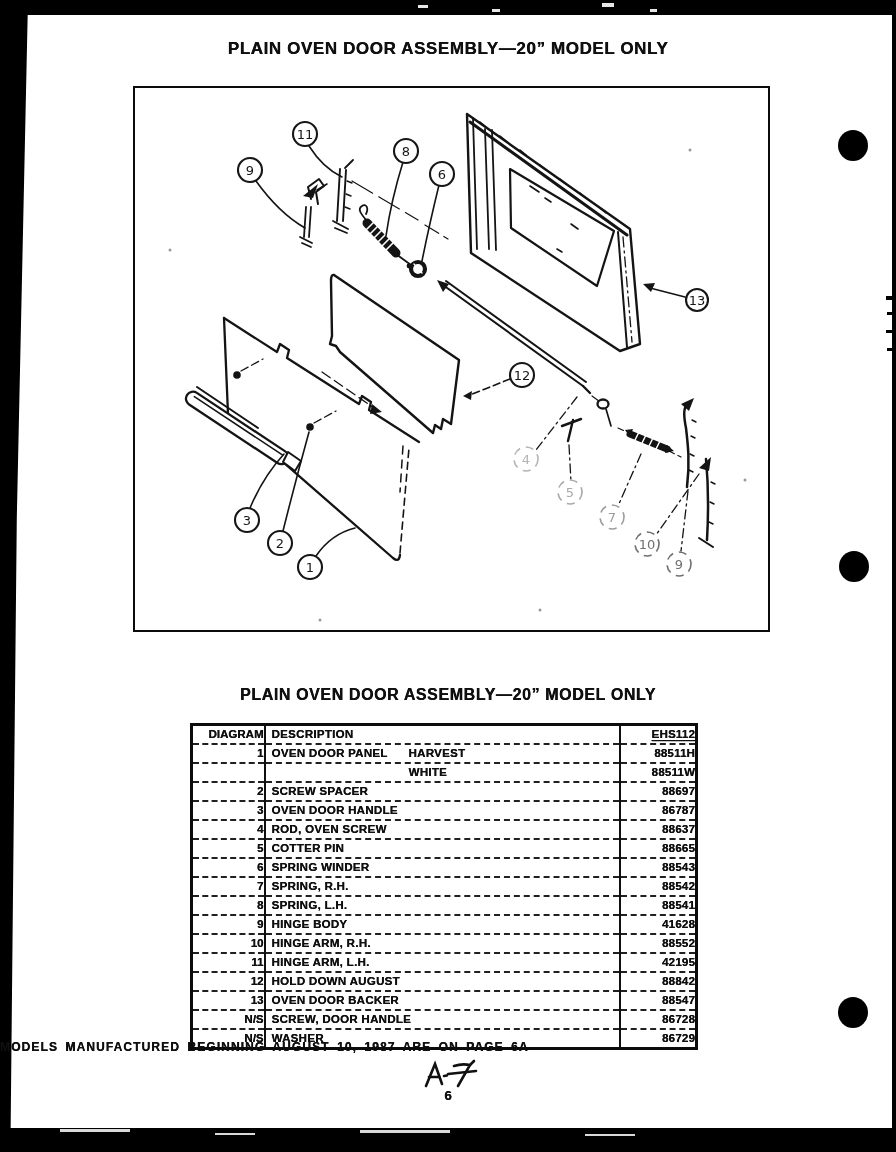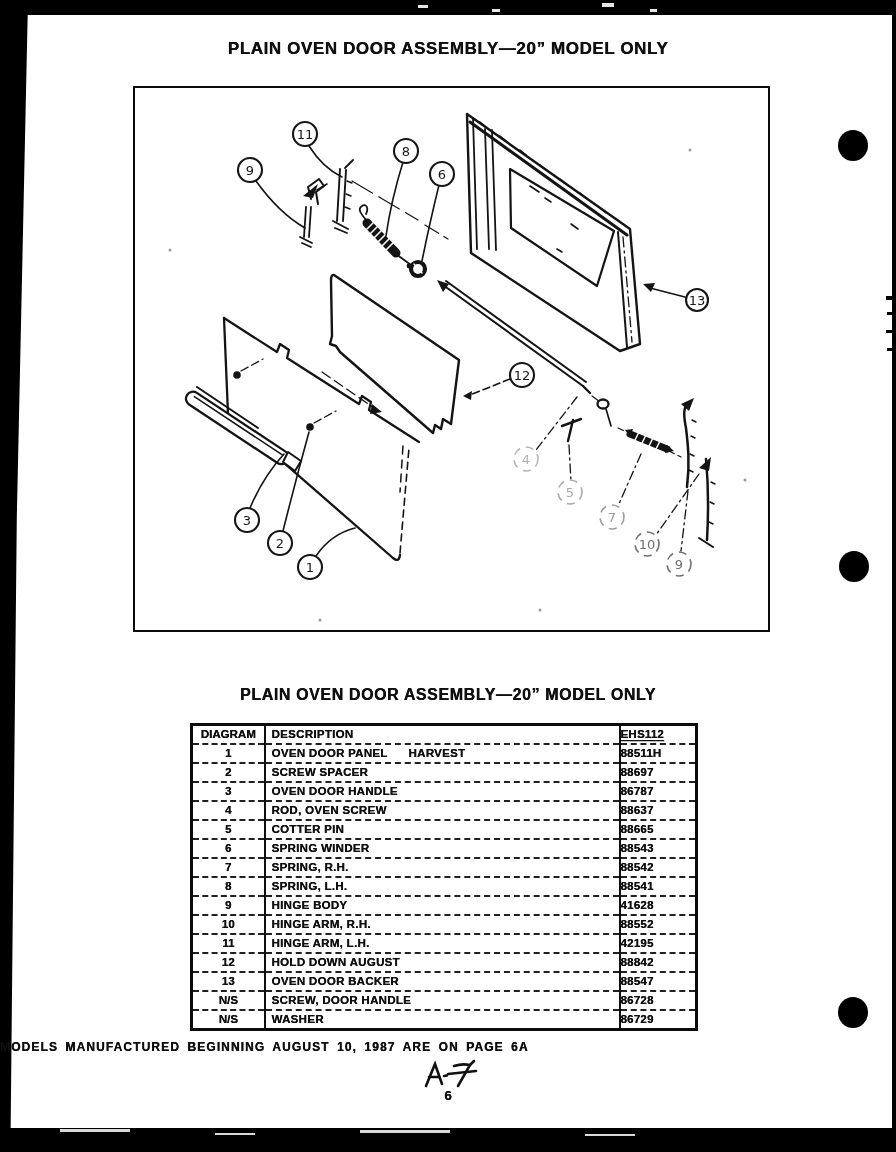--- a/index.html
+++ b/index.html
@@ -42,23 +42,23 @@
     border-collapse:collapse;table-layout:fixed;
     border:3px solid #0c0c0c;
     font:700 11.5px "Liberation Sans",sans-serif;color:#101010;
   }
   .parts-table td{
     height:17px;line-height:17px;padding:0;margin:0;
     border-bottom:2px dashed #202020;
     white-space:nowrap;overflow:hidden;
     text-shadow:.25px .25px 0 #000;
   }
-  .c-diag{width:73px;text-align:center;border-right:2.6px solid #0f0f0f;}
+  .c-diag{width:73px;text-align:right;border-right:2.6px solid #0f0f0f;}
   .c-desc{width:355px;padding-left:6px !important;letter-spacing:.3px;}
-  .c-part{width:77px;text-align:left;border-left:2.6px solid #0f0f0f;letter-spacing:.2px;}
+  .c-part{width:77px;text-align:right;border-left:2.6px solid #0f0f0f;letter-spacing:.2px;}
   .desc-main{display:inline-block;width:137px;}
   .h-part-inner{text-decoration:underline;text-underline-offset:2px;}
   
   .footer-note{
     position:absolute;left:0;top:1040px;width:100%;text-align:left;
     font-weight:700;font-size:12px;letter-spacing:1.1px;word-spacing:3px;
     text-shadow:.3px .3px 0 #000;
   }
   .a7-mark{position:absolute;left:418px;top:1058px;}
   .page-number{
@@ -300,20 +300,25 @@
       <td class="c-part"><span class="h-part-inner">EHS112</span></td>
     </tr>
   </thead>
   <tbody>
       <tr>
         <td class="c-diag">1</td>
         <td class="c-desc"><span class="desc-main">OVEN DOOR PANEL</span><span class="desc-variant">HARVEST</span></td>
         <td class="c-part">88511H</td>
       </tr>
       <tr>
+        <td class="c-diag"></td>
+        <td class="c-desc"><span class="desc-main"></span><span class="desc-variant">WHITE</span></td>
+        <td class="c-part">88511W</td>
+      </tr>
+      <tr>
         <td class="c-diag">2</td>
         <td class="c-desc"><span class="desc-main">SCREW SPACER</span></td>
         <td class="c-part">88697</td>
       </tr>
       <tr>
         <td class="c-diag">3</td>
         <td class="c-desc"><span class="desc-main">OVEN DOOR HANDLE</span></td>
         <td class="c-part">86787</td>
       </tr>
       <tr>

